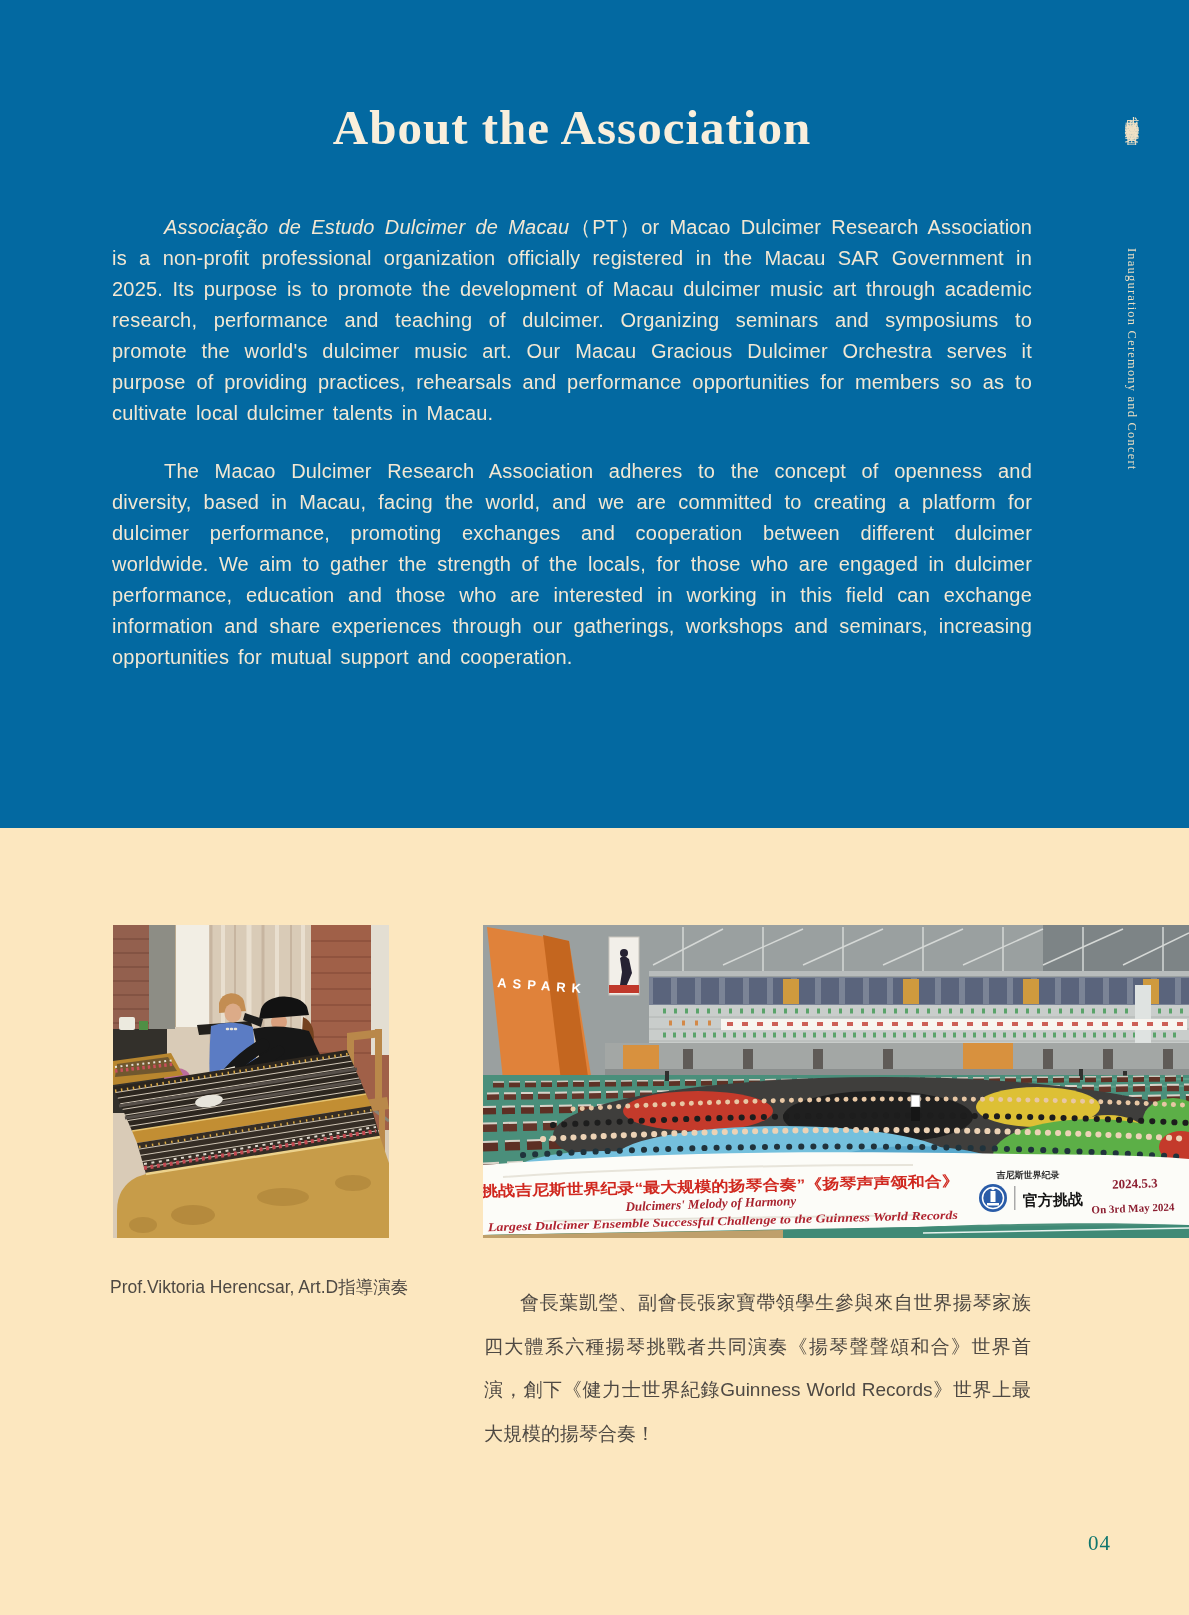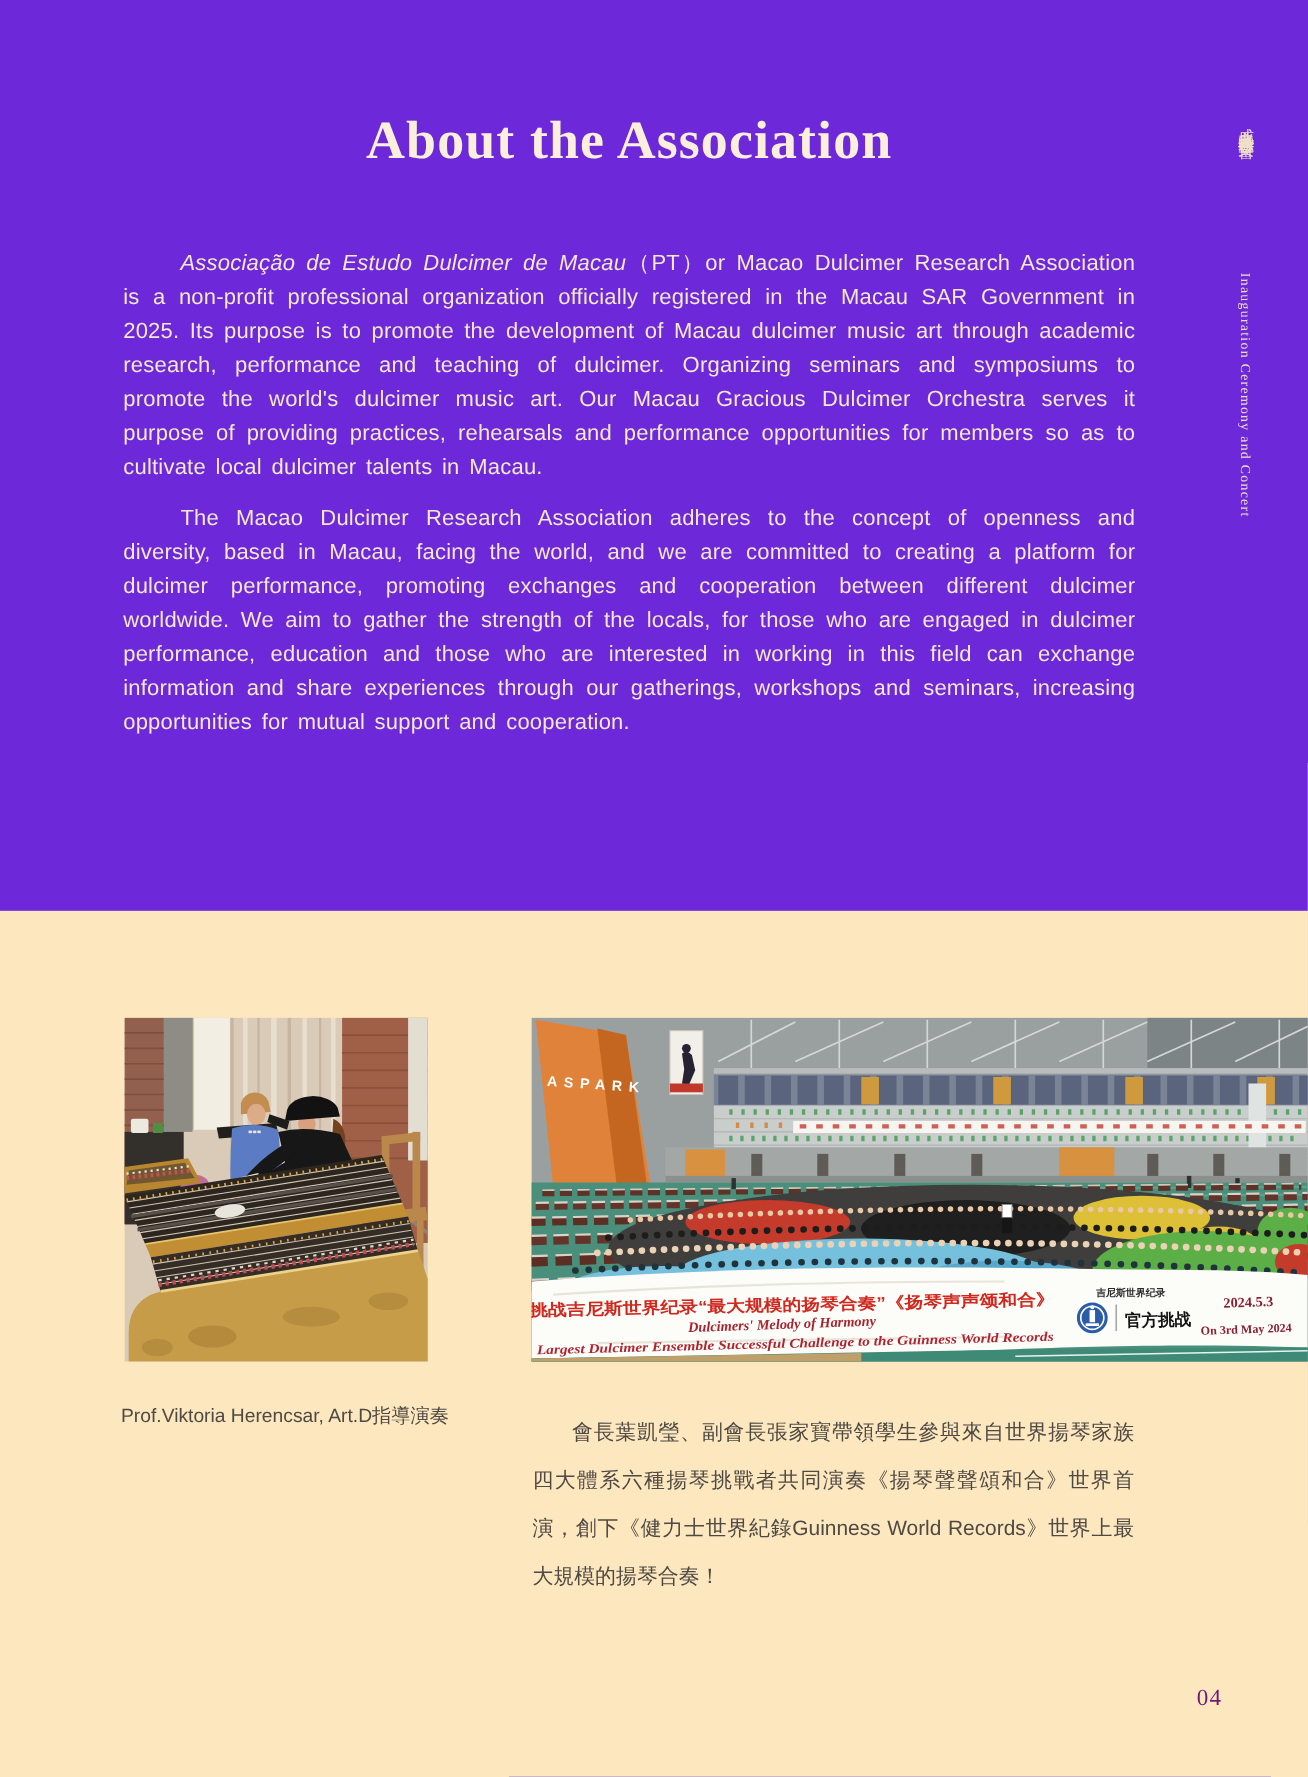--- a/index.html
+++ b/index.html
@@ -4,36 +4,36 @@
 <style>
   * { margin:0; padding:0; box-sizing:border-box; }
   html,body { background:#d8d2c4; }
   .page {
     position:relative; width:1189px; height:1615px; margin:0 auto;
     background:#fce7bf; overflow:hidden;
     font-family:"Liberation Sans","DejaVu Sans",sans-serif;
   }
   .hero {
     position:absolute; left:0; top:0; width:1189px; height:828px;
-    background:#6d28d9;
+    background:#0369a1;
   }
   .title {
     position:absolute; top:99px; left:112px; width:920px;
     text-align:center;
     font-family:"Liberation Serif","DejaVu Serif",serif;
     font-weight:700; font-size:49px; letter-spacing:1px;
     color:#f9efdc;
   }
   .para {
     position:absolute; left:112px; width:920px;
     font-size:20px; line-height:31px;
     letter-spacing:0.2px; word-spacing:3px;
     color:#f3e8d3; text-align:justify; text-indent:52px;
   }
-  .para.p1 { top:224px; }
+  .para.p1 { top:212px; }
   .para.p2 { top:456px; }
   .para em { font-style:italic; }
   .side-zh {
     position:absolute; top:105px; right:48px;
     writing-mode:vertical-rl; text-orientation:mixed;
     font-family:"Liberation Serif","DejaVu Serif",serif;
     font-size:14.5px; letter-spacing:2px; color:#f0e1c5;
   }
   .side-en {
     position:absolute; top:248px; right:50px;
@@ -50,21 +50,21 @@
     font-size:17.5px; line-height:37px; color:#4e4943;
   }
   .caption-right {
     position:absolute; left:484px; top:1281px; width:547px;
     font-size:19px; line-height:43.5px; color:#4e4943;
     text-align:justify; text-indent:36px;
   }
   .page-number {
     position:absolute; left:1088px; top:1531px;
     font-family:"Liberation Serif","DejaVu Serif",serif;
-    font-size:21px; letter-spacing:1px; color:#701a75;
+    font-size:21px; letter-spacing:1px; color:#0f766e;
   }
 </style>
 </head>
 <body>
 
 <div class="page">
 
   <section class="hero">
     <h1 class="title">About the Association</h1>
 

